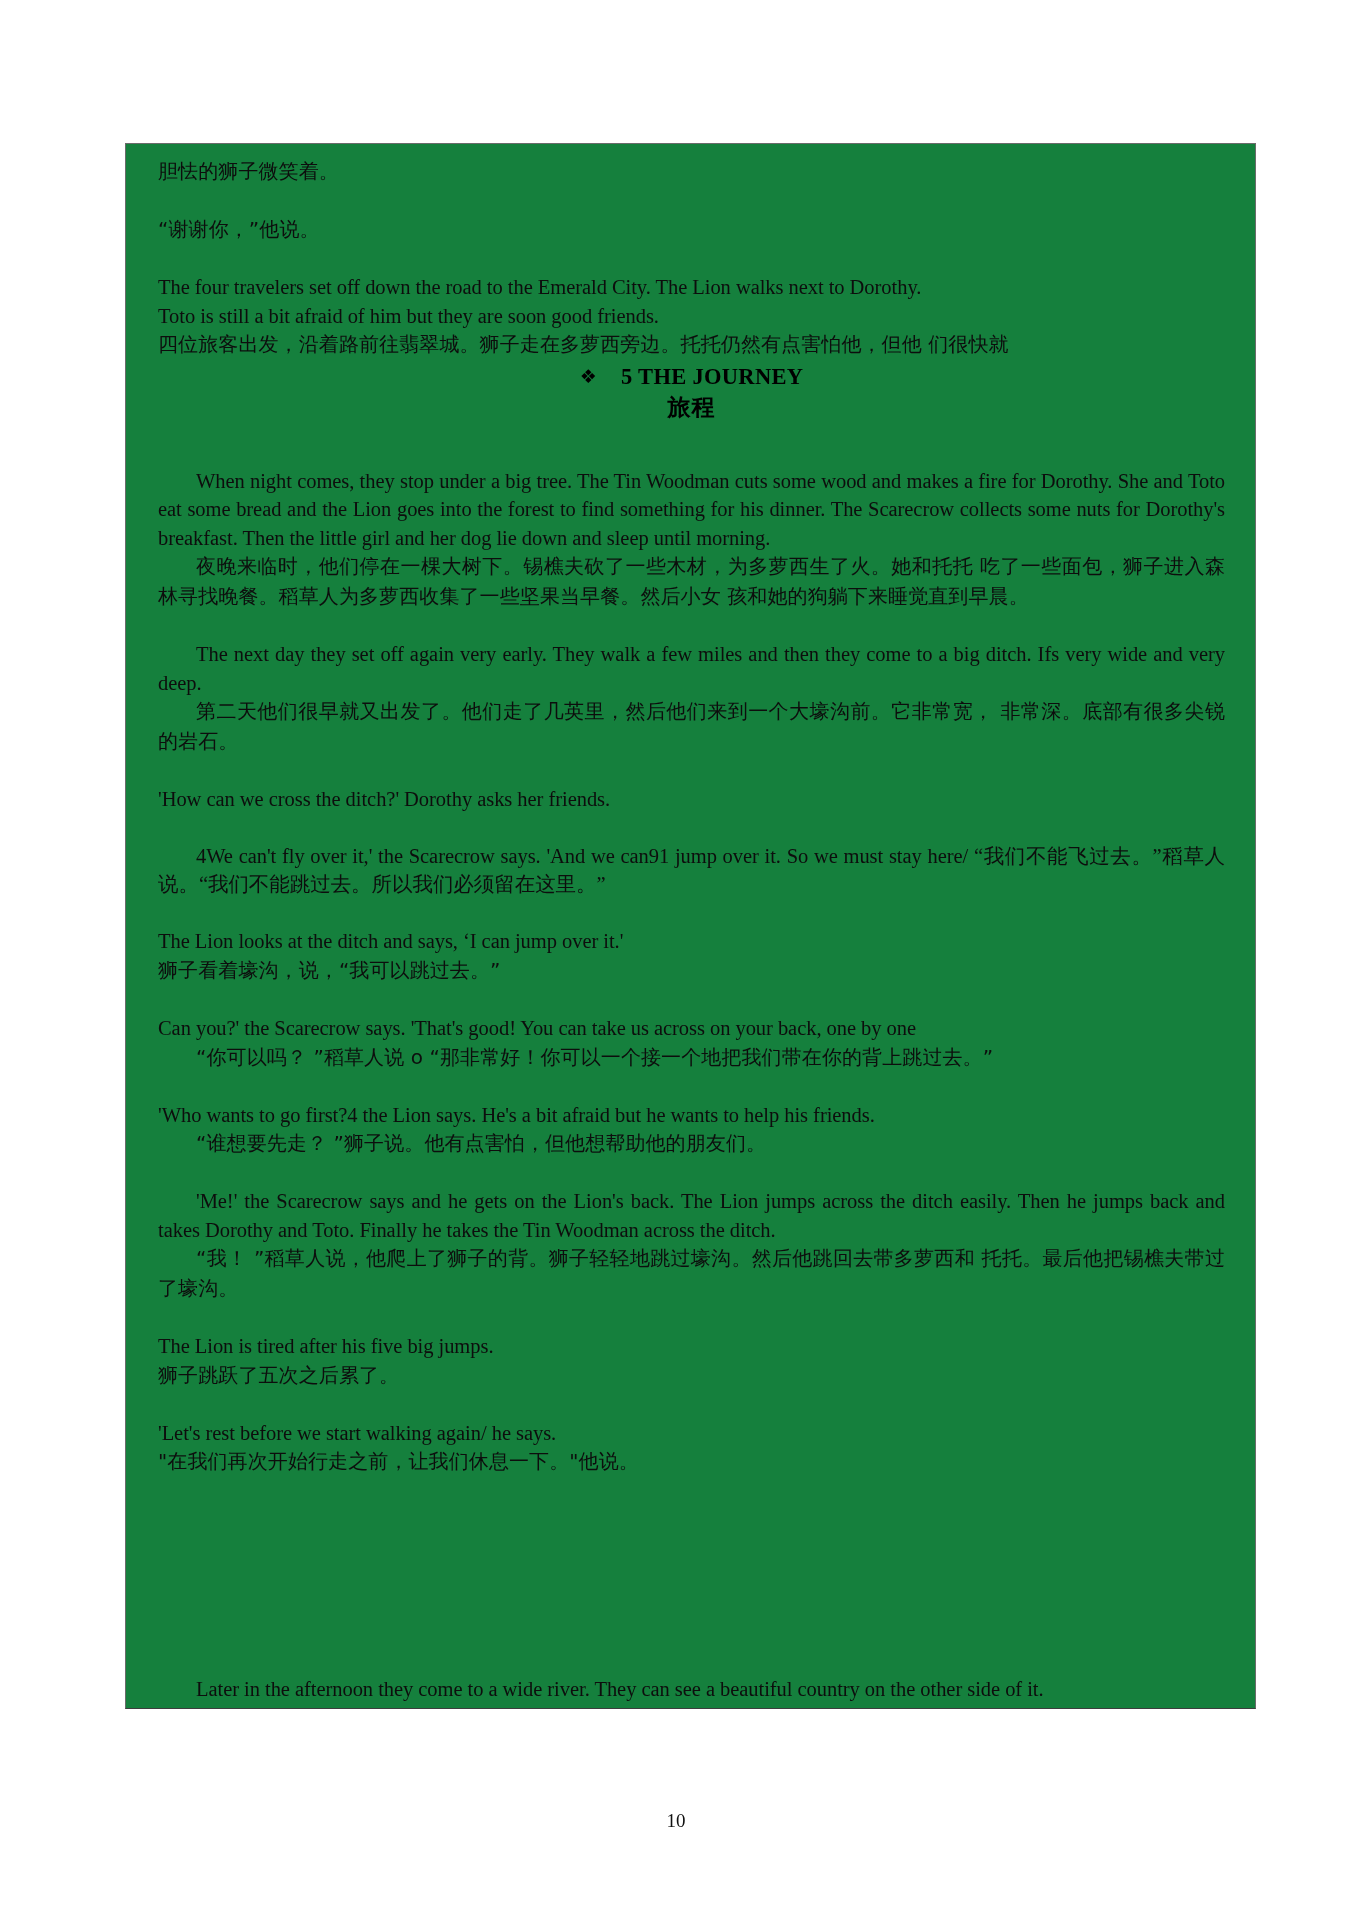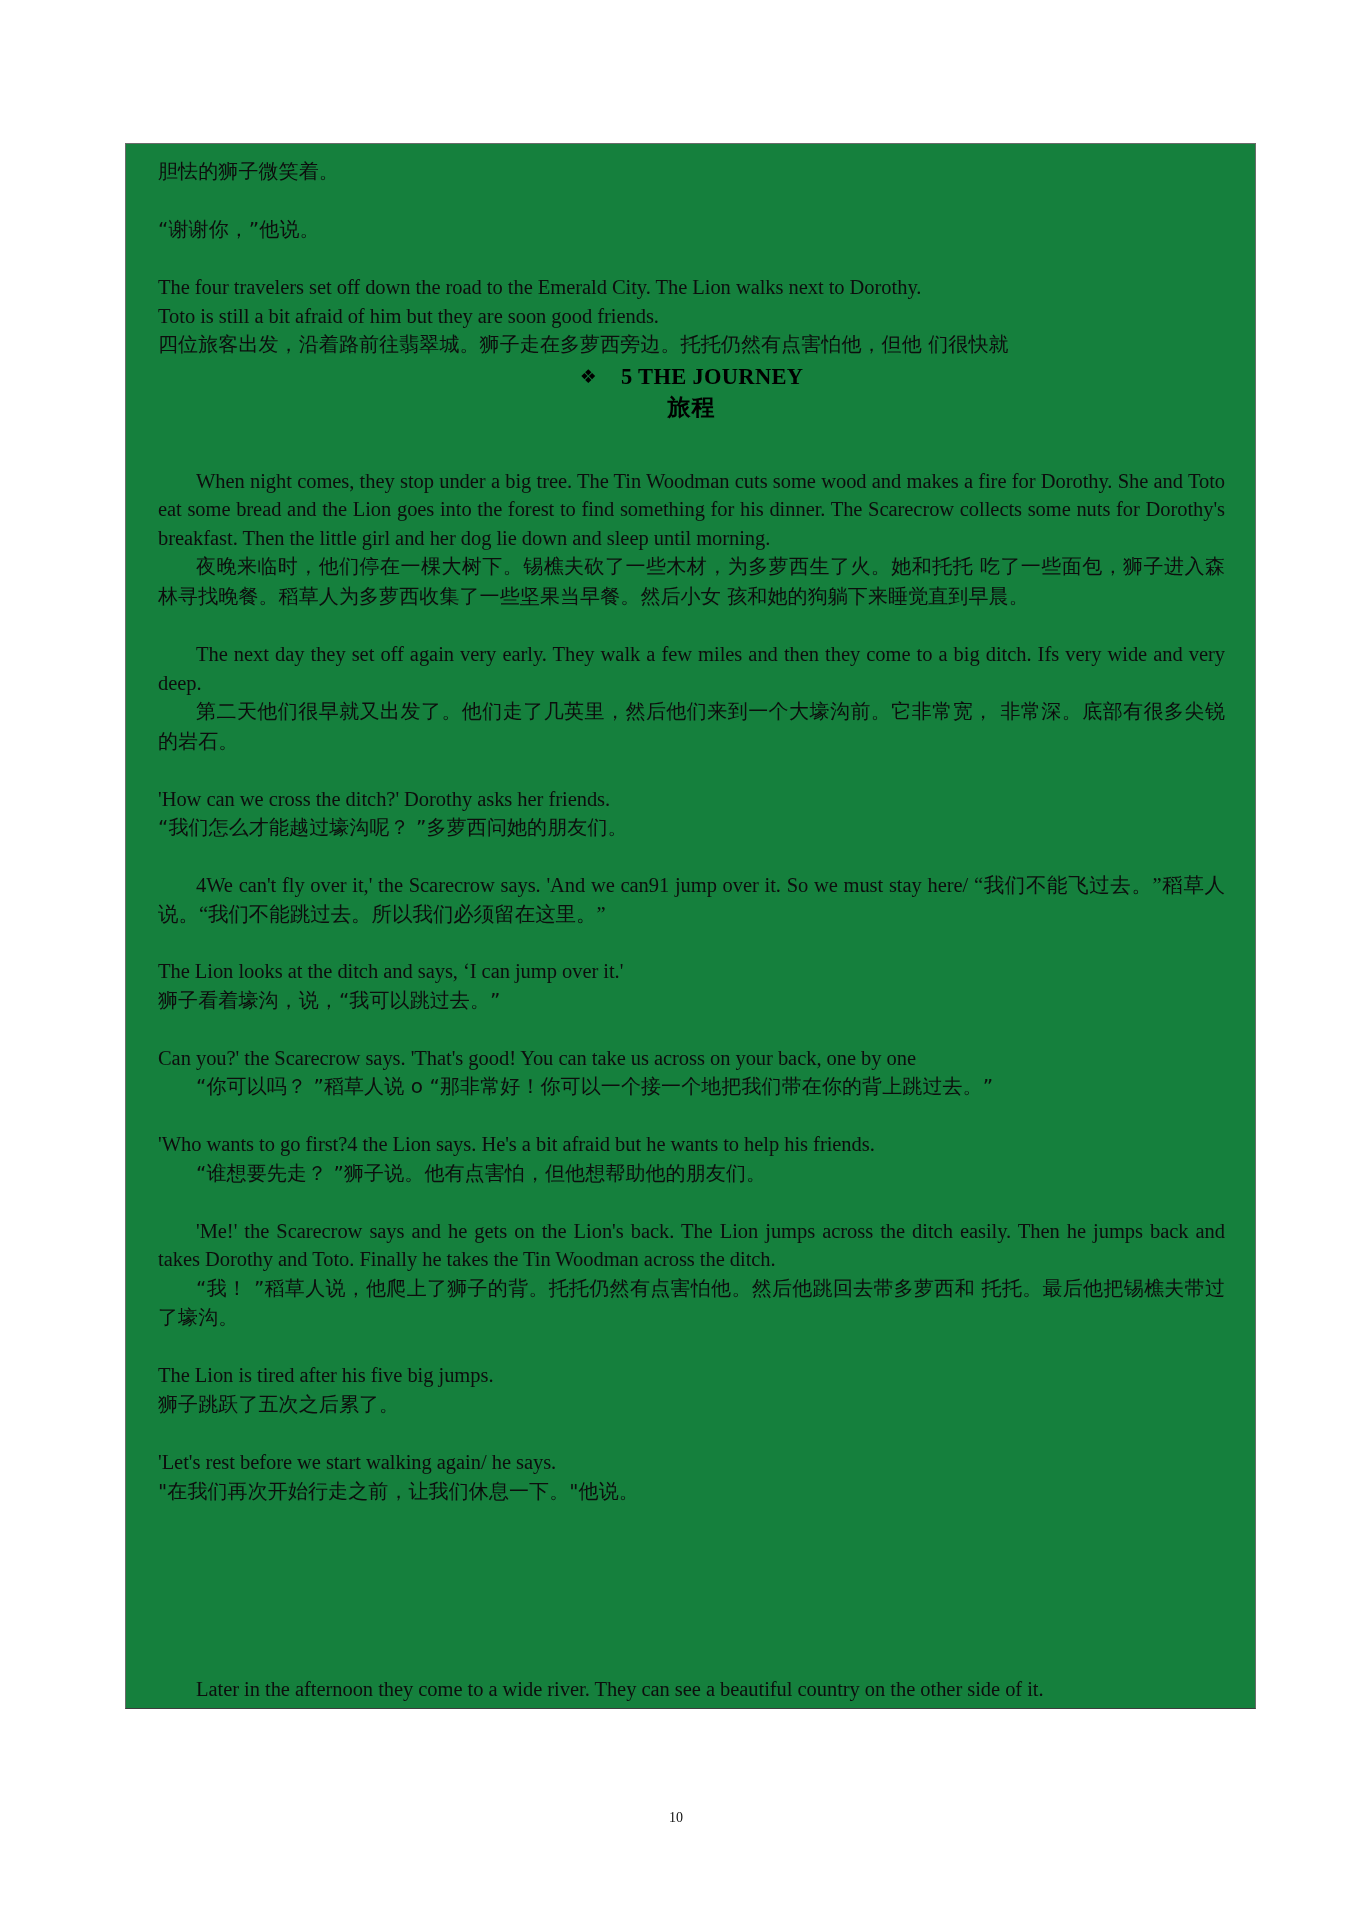--- a/index.html
+++ b/index.html
@@ -108,21 +108,21 @@
     bottom: 4px;
   }
 
   .page-number {
     position: absolute;
     left: 0;
     top: 1810px;
     width: 1352px;
     text-align: center;
     font-family: "Liberation Serif", "DejaVu Serif", serif;
-    font-size: 14px;
+    font-size: 19px;
     color: #111111;
   }
 </style>
 </head>
 <body>
 
 <div class="page">
 
   <div class="text-frame">
     <div class="frame-inner">
@@ -150,21 +150,20 @@
       <p class="zh indent">夜晚来临时，他们停在一棵大树下。锡樵夫砍了一些木材，为多萝西生了火。她和托托 吃了一些面包，狮子进入森林寻找晚餐。稻草人为多萝西收集了一些坚果当早餐。然后小女 孩和她的狗躺下来睡觉直到早晨。</p>
 
       <div class="gap"></div>
 
       <p class="en indent">The next day they set off again very early. They walk a few miles and then they come to a big ditch. Ifs very wide and very deep.</p>
       <p class="zh indent">第二天他们很早就又出发了。他们走了几英里，然后他们来到一个大壕沟前。它非常宽， 非常深。底部有很多尖锐的岩石。</p>
 
       <div class="gap"></div>
 
       <p class="en noindent">'How can we cross the ditch?' Dorothy asks her friends.</p>
-      <p class="zh noindent">“我们怎么才能越过壕沟呢？ ”多萝西问她的朋友们。</p>
 
       <div class="gap"></div>
 
       <p class="en indent">4We can't fly over it,' the Scarecrow says. 'And we can91 jump over it. So we must stay here/ “我们不能飞过去。”稻草人说。“我们不能跳过去。所以我们必须留在这里。”</p>
 
       <div class="gap"></div>
 
       <p class="en noindent">The Lion looks at the ditch and says, ‘I can jump over it.'</p>
       <p class="zh noindent">狮子看着壕沟，说，“我可以跳过去。”</p>
 
@@ -174,21 +173,21 @@
       <p class="zh indent">“你可以吗？ ”稻草人说 o “那非常好！你可以一个接一个地把我们带在你的背上跳过去。”</p>
 
       <div class="gap"></div>
 
       <p class="en noindent">'Who wants to go first?4 the Lion says. He's a bit afraid but he wants to help his friends.</p>
       <p class="zh indent">“谁想要先走？ ”狮子说。他有点害怕，但他想帮助他的朋友们。</p>
 
       <div class="gap"></div>
 
       <p class="en indent">'Me!' the Scarecrow says and he gets on the Lion's back. The Lion jumps across the ditch easily. Then he jumps back and takes Dorothy and Toto. Finally he takes the Tin Woodman across the ditch.</p>
-      <p class="zh indent">“我！ ”稻草人说，他爬上了狮子的背。托托仍然有点害怕他。然后他跳回去带多萝西和 托托。最后他把锡樵夫带过了壕沟。</p>
+      <p class="zh indent">“我！ ”稻草人说，他爬上了狮子的背。狮子轻轻地跳过壕沟。然后他跳回去带多萝西和 托托。最后他把锡樵夫带过了壕沟。</p>
 
       <div class="gap"></div>
 
       <p class="en noindent">The Lion is tired after his five big jumps.</p>
       <p class="zh noindent">狮子跳跃了五次之后累了。</p>
 
       <div class="gap"></div>
 
       <p class="en noindent">'Let's rest before we start walking again/ he says.</p>
       <p class="zh noindent">"在我们再次开始行走之前，让我们休息一下。"他说。</p>

